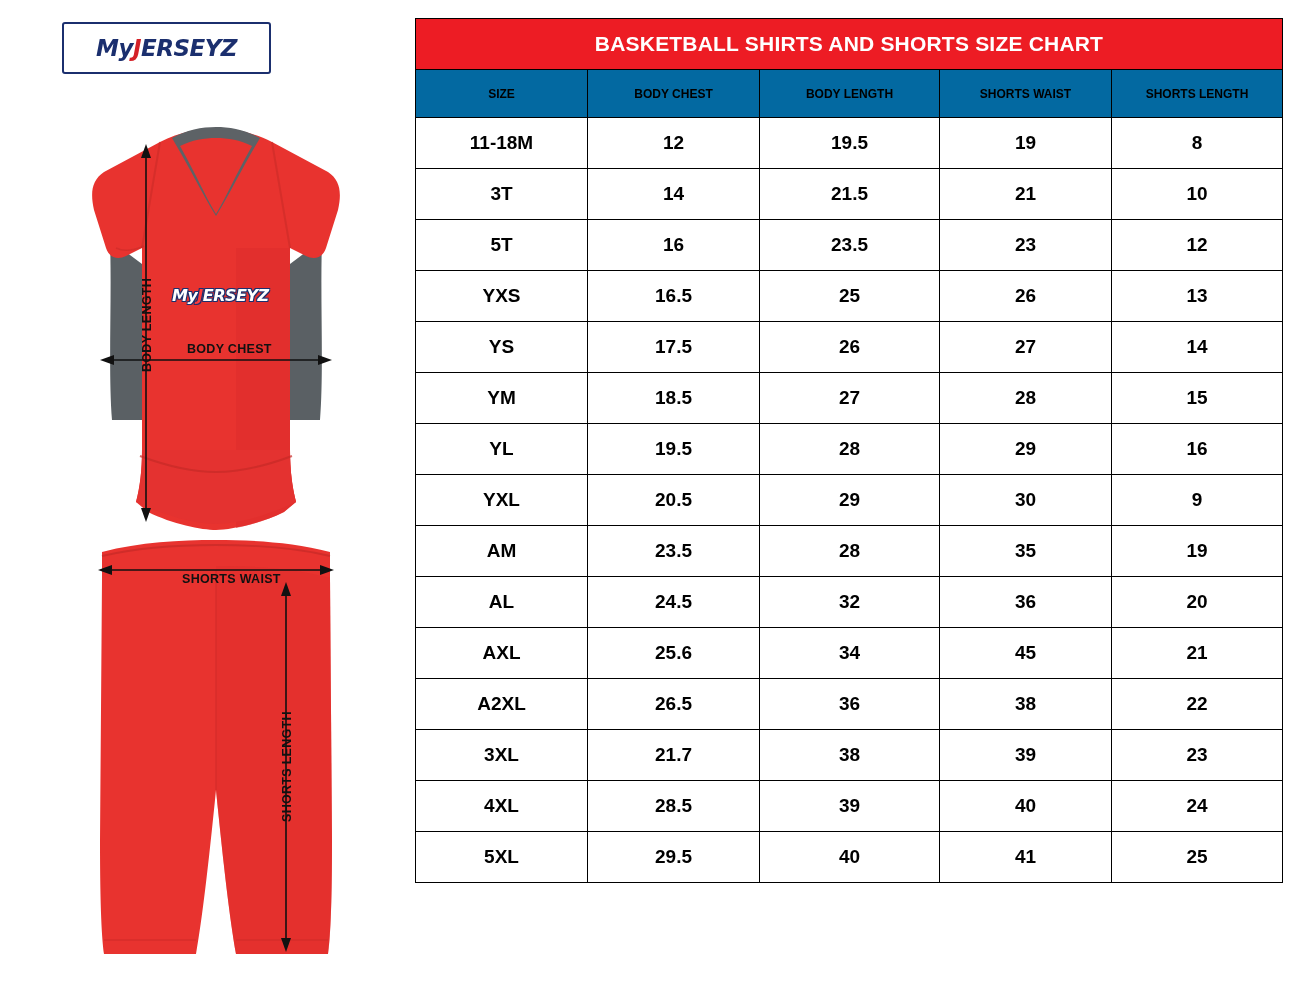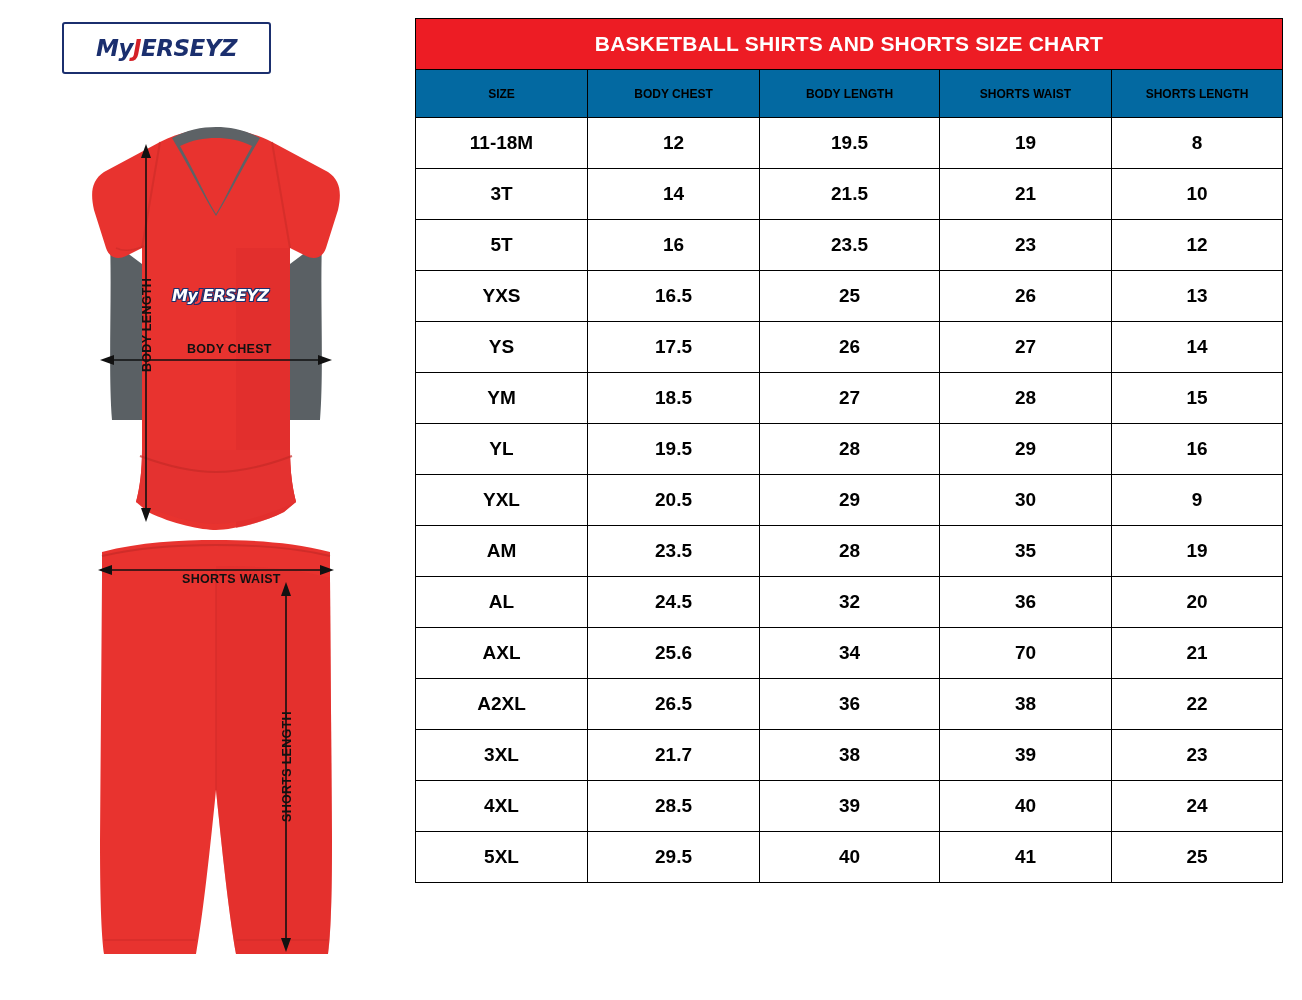--- a/index.html
+++ b/index.html
@@ -313,21 +313,21 @@
         <td class="body-cell">AL</td>
         <td class="body-cell">24.5</td>
         <td class="body-cell">32</td>
         <td class="body-cell">36</td>
         <td class="body-cell">20</td>
       </tr>
       <tr>
         <td class="body-cell">AXL</td>
         <td class="body-cell">25.6</td>
         <td class="body-cell">34</td>
-        <td class="body-cell">70</td>
+        <td class="body-cell">45</td>
         <td class="body-cell">21</td>
       </tr>
       <tr>
         <td class="body-cell">A2XL</td>
         <td class="body-cell">26.5</td>
         <td class="body-cell">36</td>
         <td class="body-cell">38</td>
         <td class="body-cell">22</td>
       </tr>
       <tr>

